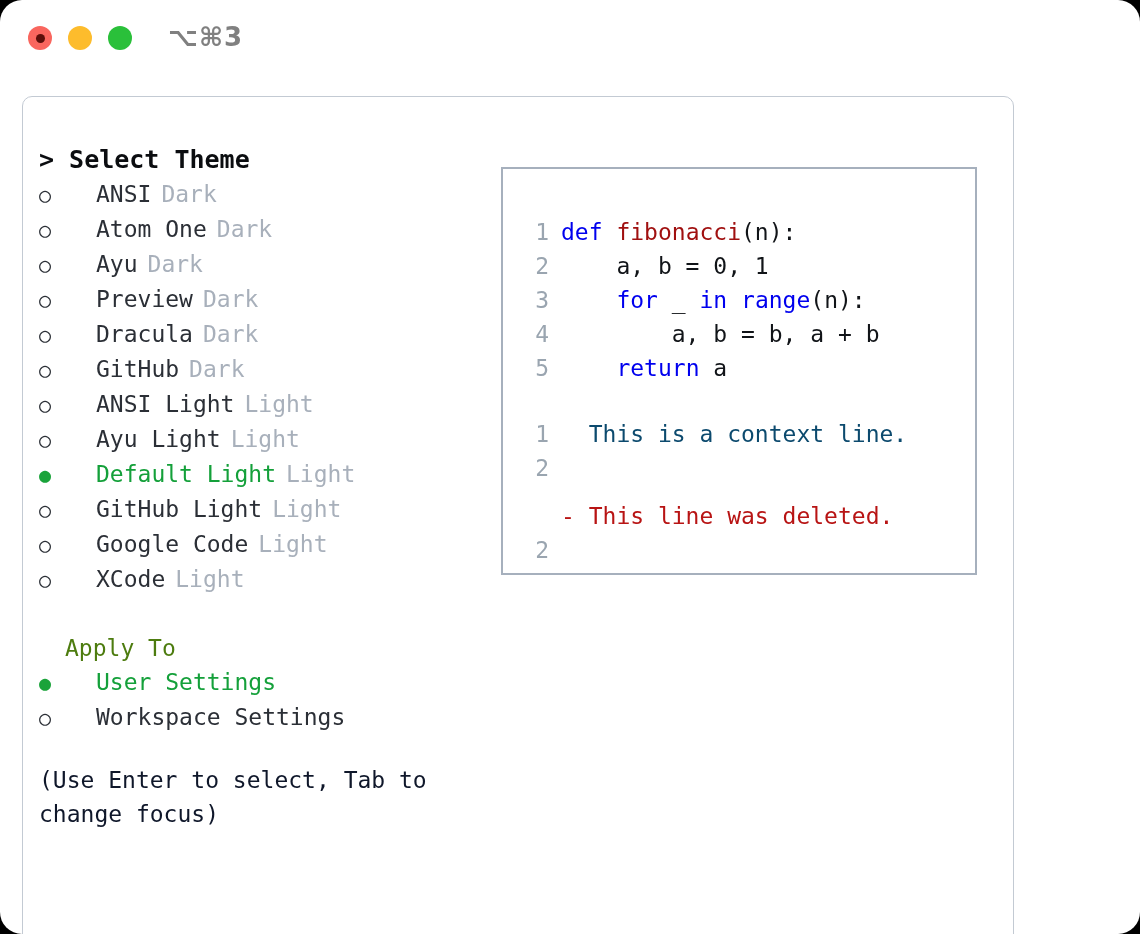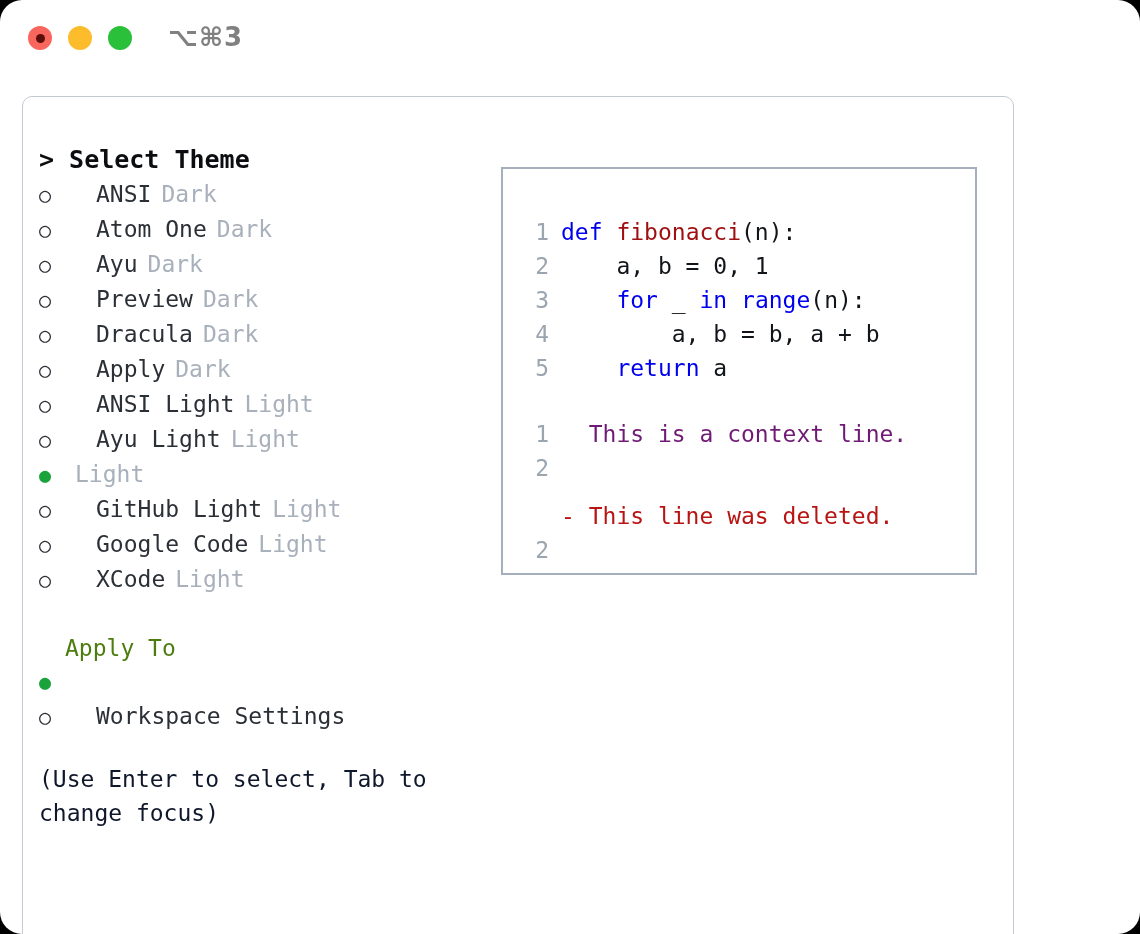--- a/index.html
+++ b/index.html
@@ -181,21 +181,21 @@
   .tok-kw   { color: #0000ee; }
   .tok-fn   { color: #a01010; }
   .tok-plain{ color: #111418; }
   .diff {
     position: absolute;
     left: 12px; top: 248px;
     font-size: 23px;
     line-height: 34px;
     white-space: pre;
   }
-  .d-ctx { color: #701a75; }
+  .d-ctx { color: #0c4a6e; }
   .d-del { color: #b81414; margin-top: 48px; }
   .d-add { color: #13b313; }
 </style>
 </head>
 <body>
 
 <div class="window">
 
   <div class="titlebar">
     <div class="lights">
@@ -209,34 +209,34 @@
   <div class="panel">
 
     <div class="col-left">
       <div class="section-title">&gt; Select Theme</div>
       <div class="list" id="theme-list">
           <div class="row"><span class="marker">○</span><span class="row-name">ANSI</span><span class="row-kind">Dark</span></div>
           <div class="row"><span class="marker">○</span><span class="row-name">Atom One</span><span class="row-kind">Dark</span></div>
           <div class="row"><span class="marker">○</span><span class="row-name">Ayu</span><span class="row-kind">Dark</span></div>
           <div class="row"><span class="marker">○</span><span class="row-name">Preview</span><span class="row-kind">Dark</span></div>
           <div class="row"><span class="marker">○</span><span class="row-name">Dracula</span><span class="row-kind">Dark</span></div>
-          <div class="row"><span class="marker">○</span><span class="row-name">Apply</span><span class="row-kind">Dark</span></div>
+          <div class="row"><span class="marker">○</span><span class="row-name">GitHub</span><span class="row-kind">Dark</span></div>
           <div class="row"><span class="marker">○</span><span class="row-name">ANSI Light</span><span class="row-kind">Light</span></div>
           <div class="row"><span class="marker">○</span><span class="row-name">Ayu Light</span><span class="row-kind">Light</span></div>
-          <div class="row selected"><span class="marker sel">●</span><span class="row-kind">Light</span></div>
+          <div class="row selected"><span class="marker sel">●</span><span class="row-name">Default Light</span><span class="row-kind">Light</span></div>
           <div class="row"><span class="marker">○</span><span class="row-name">GitHub Light</span><span class="row-kind">Light</span></div>
           <div class="row"><span class="marker">○</span><span class="row-name">Google Code</span><span class="row-kind">Light</span></div>
           <div class="row"><span class="marker">○</span><span class="row-name">XCode</span><span class="row-kind">Light</span></div>
         </div>
 
       <div class="spacer"></div>
 
       <div class="apply-title">Apply To</div>
       <div class="list" id="apply-list">
-          <div class="row selected"><span class="marker sel">●</span></div>
+          <div class="row selected"><span class="marker sel">●</span><span class="row-name">User Settings</span></div>
           <div class="row"><span class="marker">○</span><span class="row-name">Workspace Settings</span></div>
         </div>
 
       <div class="hint">(Use Enter to select, Tab to change focus)</div>
     </div>
 
     <div class="col-right">
       <div class="preview-box">
         <div class="code" id="code-block"><div class="code-line"><span class="ln">1</span><span><span class="tok-kw">def </span><span class="tok-fn">fibonacci</span><span class="tok-plain">(n):</span></span></div><div class="code-line"><span class="ln">2</span><span><span class="tok-plain">    a, b = 0, 1</span></span></div><div class="code-line"><span class="ln">3</span><span><span class="tok-plain">    </span><span class="tok-kw">for</span><span class="tok-plain"> _ </span><span class="tok-kw">in</span><span class="tok-plain"> </span><span class="tok-kw">range</span><span class="tok-plain">(n):</span></span></div><div class="code-line"><span class="ln">4</span><span><span class="tok-plain">        a, b = b, a + b</span></span></div><div class="code-line"><span class="ln">5</span><span><span class="tok-plain">    </span><span class="tok-kw">return</span><span class="tok-plain"> a</span></span></div></div>
         <div class="diff" id="diff-block"><div class="code-line"><span class="ln">1</span><span class="d-ctx">  This is a context line.</span></div><div class="code-line"><span class="ln">2</span><span class="d-del">- This line was deleted.</span></div><div class="code-line"><span class="ln">2</span></div></div>

